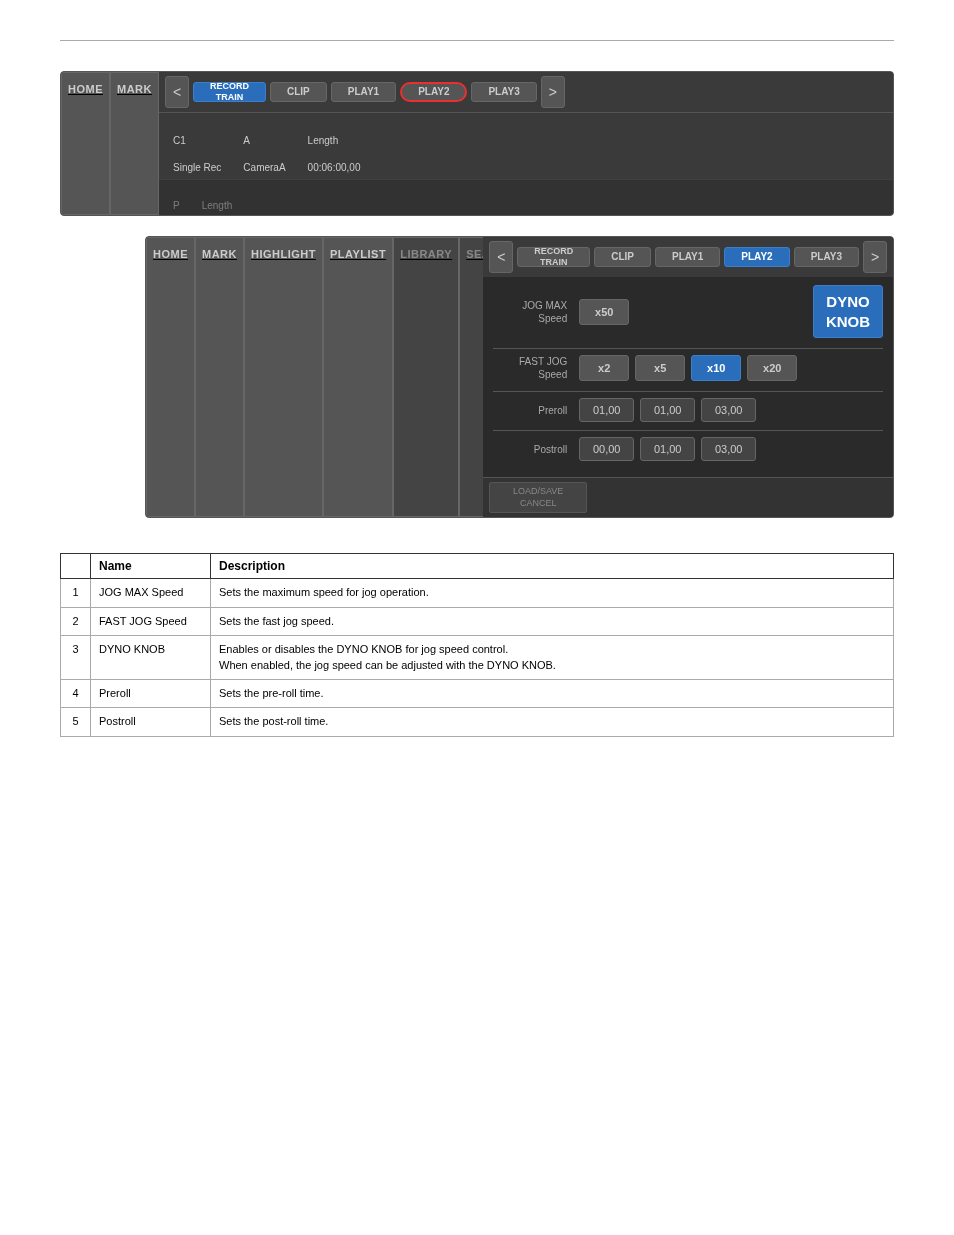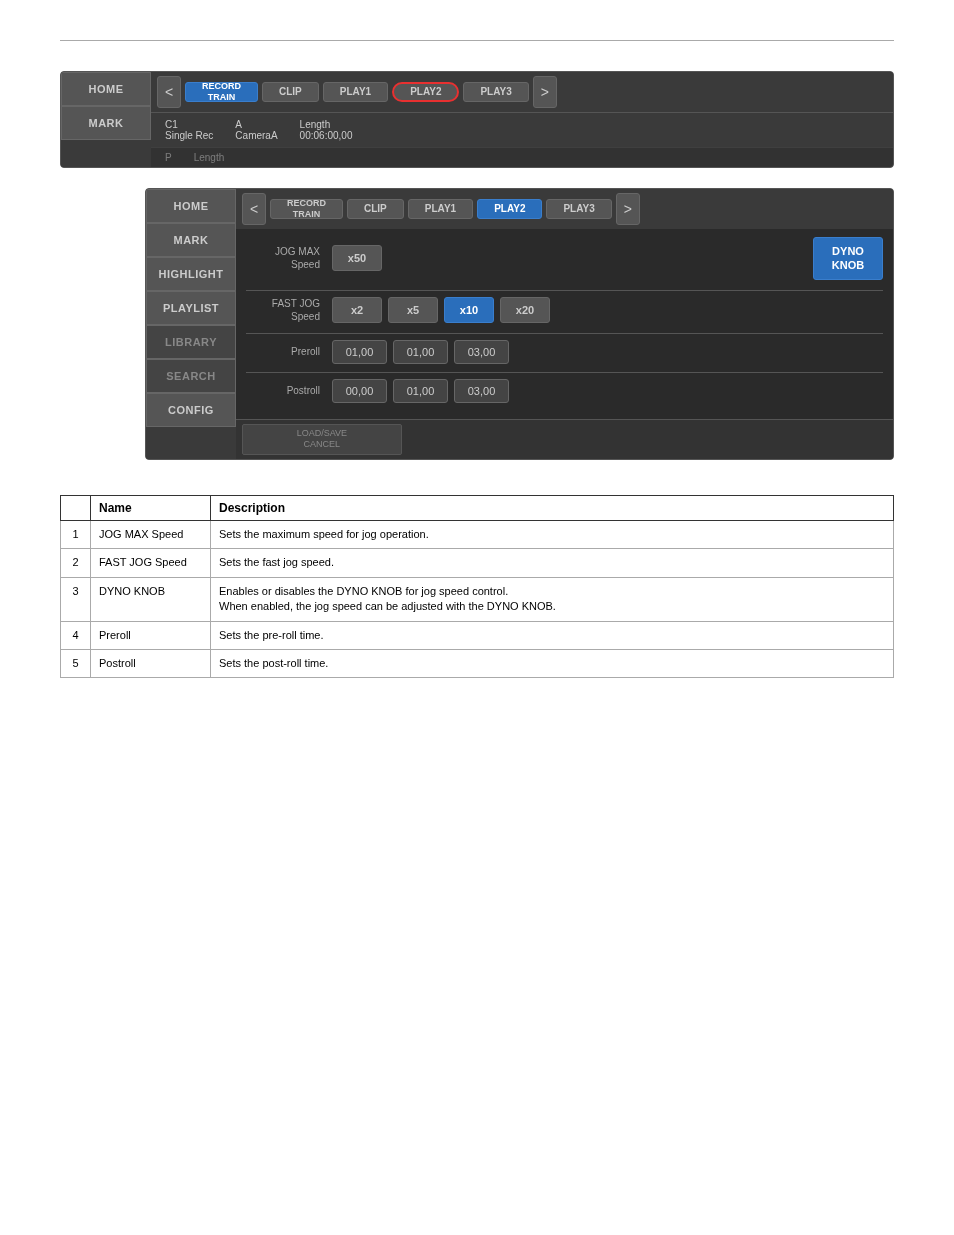--- a/index.html
+++ b/index.html
@@ -28,23 +28,23 @@
       background: #2a2a2a;
       border: 1px solid #555;
       border-radius: 4px;
       margin-bottom: 28px;
       display: flex;
       overflow: hidden;
     }
 
     .sidebar {
       display: flex;
-      flex-direction: column;
       background: #3a3a3a;
       min-width: 90px;
+      text-decoration: underline;
     }
 
     .sidebar-btn {
       background: #555;
       color: #ccc;
       font-size: 11px;
       font-weight: bold;
       text-align: center;
       padding: 10px 6px;
       border: 1px solid #666;
@@ -121,20 +121,21 @@
     }
 
     .info-cell {
       color: #ccc;
       font-size: 10px;
       padding: 2px 6px;
     }
 
     .info-cell span {
       display: block;
+      margin-top: 16px;
     }
 
     
     .content-area {
       padding: 8px 10px;
       background: #2a2a2a;
       flex: 1;
     }
 
     
@@ -172,21 +173,21 @@
       color: #fff;
       border-color: #3a7ecc;
     }
 
     .dyno-knob-btn {
       background: #2a6ebb;
       color: #fff;
       border: 1px solid #3a7ecc;
       border-radius: 3px;
       padding: 6px 10px;
-      font-size: 11px;
+      font-size: 15px;
       font-weight: bold;
       cursor: pointer;
       min-width: 70px;
       text-align: center;
       line-height: 1.3;
     }
 
     .divider-line {
       border: none;
       border-top: 1px solid #555;

